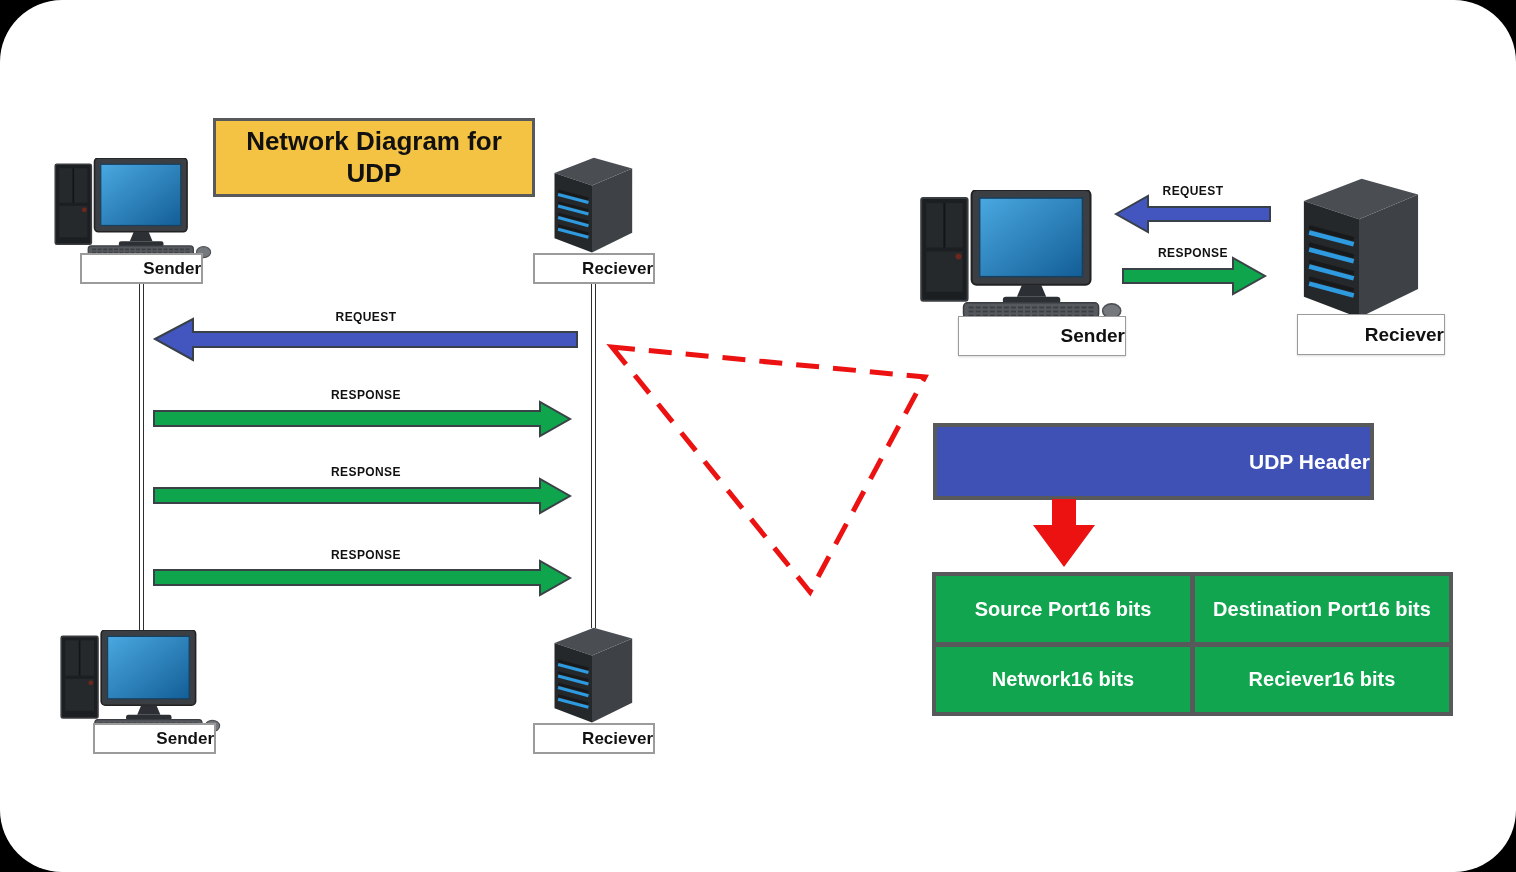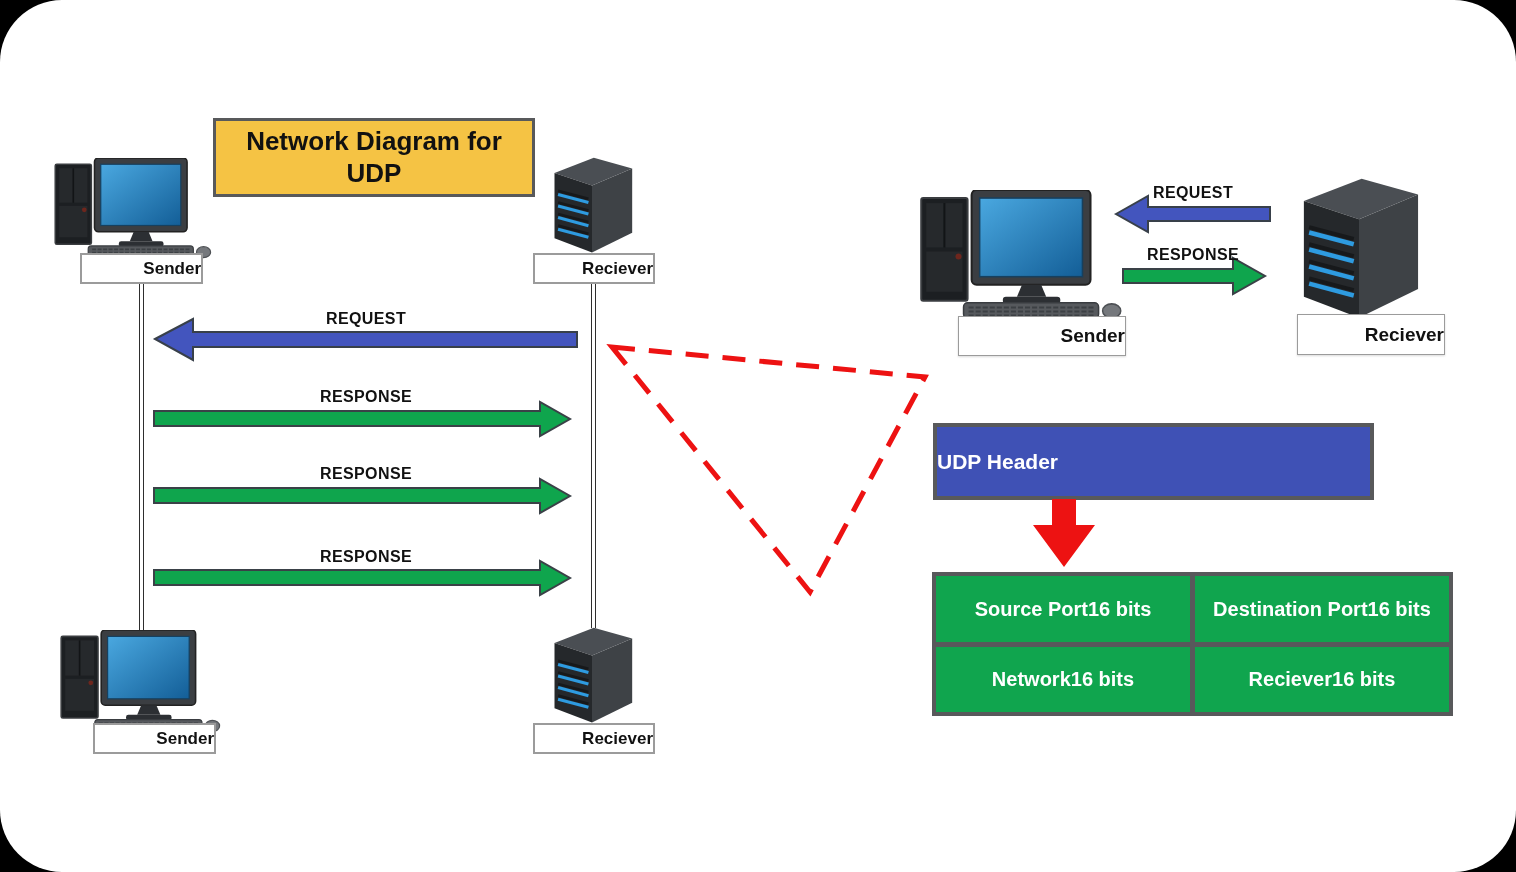--- a/index.html
+++ b/index.html
@@ -15,32 +15,32 @@
   
   .plate{background:#fff;border:2px solid #9b9b9b;box-sizing:border-box;display:flex;align-items:center;justify-content:flex-end;
     font-weight:bold;color:#111;z-index:4;}
   .plate.small{font-size:17px;}
   .plate.big{font-size:19px;border-width:1.5px;box-shadow:0 1px 2px rgba(0,0,0,.15);}
 
   
   .lifeline{width:5px;box-sizing:border-box;border-left:1.5px solid #2e2e2e;border-right:1.5px solid #2e2e2e;z-index:1;}
 
   
-  .msg-label{width:200px;text-align:center;font-weight:bold;font-size:16px;letter-spacing:.4px;color:#111;z-index:3;}
+  .msg-label{width:200px;text-align:center;font-weight:bold;font-size:12px;letter-spacing:.4px;color:#111;z-index:3;}
   .msg-label.right{width:170px;}
 
   .arrow-blue{fill:var(--arrow-blue,#4355BE);stroke:#38404a;stroke-width:2;}
   .arrow-green{fill:var(--arrow-green,#0FA54D);stroke:#3a4147;stroke-width:2;}
   .red-shape{fill:var(--accent-red,#ED1212);}
   svg.abs{z-index:2;overflow:visible;}
 
   
   .packet-box{left:933px;top:423px;width:441px;height:77px;border:4px solid var(--border-gray,#58595B);
     box-sizing:border-box;display:flex;}
-  .packet-cell{flex:1;display:flex;align-items:center;justify-content:flex-start;color:#fff;font-weight:bold;font-size:21px;}
+  .packet-cell{flex:1;display:flex;align-items:center;justify-content:flex-end;color:#fff;font-weight:bold;font-size:21px;}
   .packet-header{background:var(--udp-header-bg,#3F51B5);}
   .packet-data{background:var(--udp-data-bg,#4ED8C7);border-left:3px solid var(--border-gray,#58595B);}
 
   
   .fields{left:932px;top:572px;width:521px;height:144px;box-sizing:border-box;border:4px solid var(--border-gray,#58595B);
     background:var(--border-gray,#58595B);display:grid;grid-template-columns:1fr 1fr;grid-template-rows:1fr 1fr;gap:5px;}
   .field-cell{background:var(--field-green,#10A54E);display:flex;flex-direction:row;align-items:center;justify-content:center;
     color:#fff;font-weight:bold;font-size:20px;line-height:1.42;text-align:center;}
 </style>
 </head>

